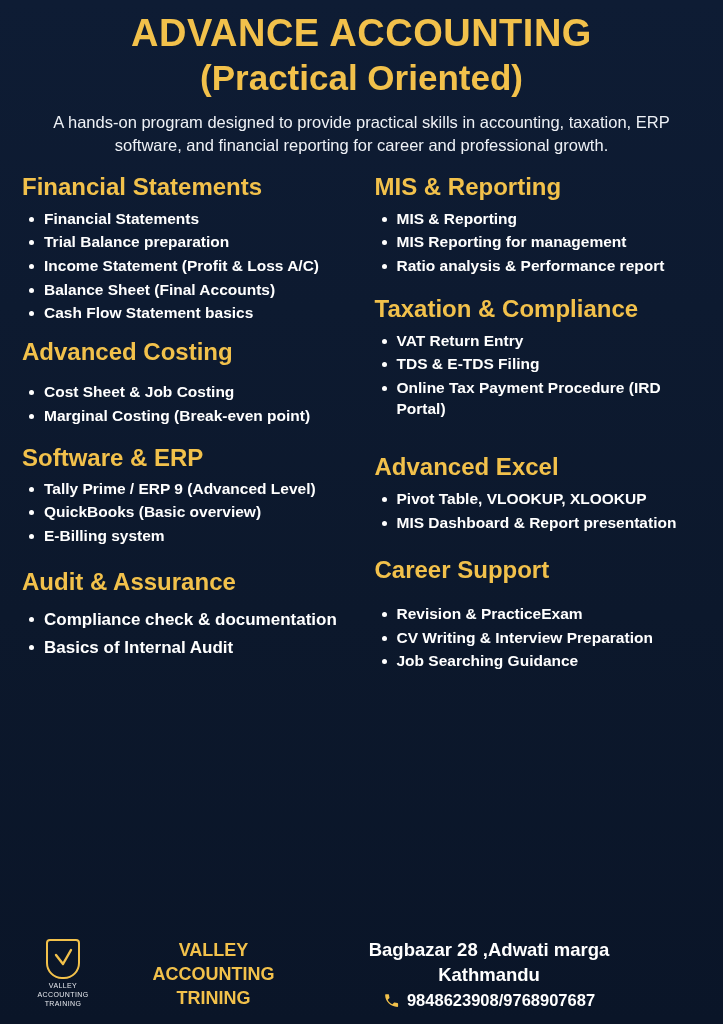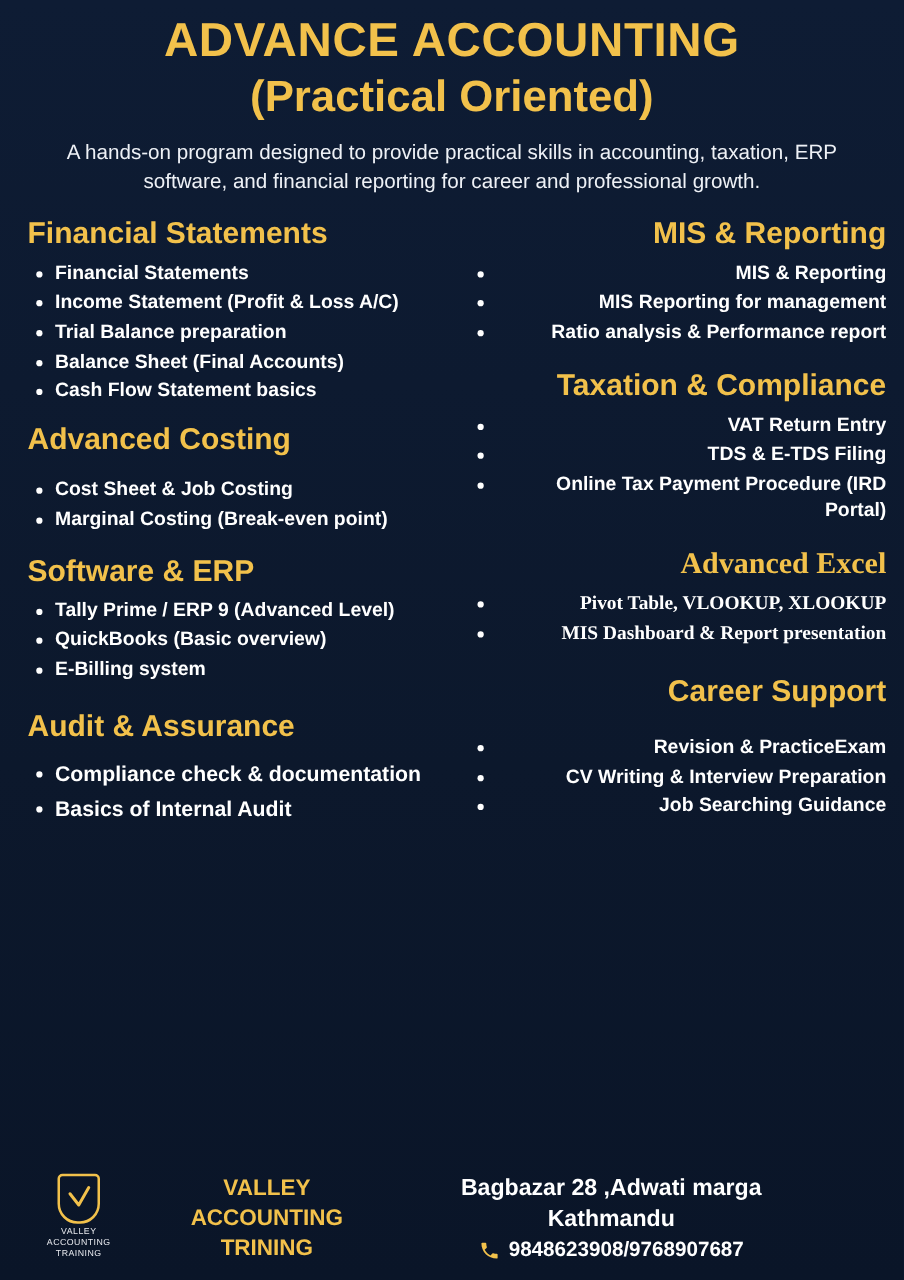--- a/index.html
+++ b/index.html
@@ -44,21 +44,21 @@
   }
 
   
   .columns {
     display: flex;
     padding: 16px 14px 0 14px;
     gap: 6px;
   }
   .col { width: 50%; }
   .col-left  { padding-left: 8px; padding-right: 2px; }
-  .col-right { padding-left: 10px; text-align: right; }
+  .col-right { padding-left: 10px; }
 
   .section { margin-bottom: 6px; }
   .section-title {
     color: #f2c14b;
     font-size: 24px;
     font-weight: bold;
     line-height: 1.18;
     margin-bottom: 6px;
   }
   ul.items {
@@ -91,21 +91,21 @@
   .sec-costing { margin-top: 14px; }
   .sec-costing .section-title { margin-bottom: 16px; }
   .sec-software { margin-top: 18px; }
   .sec-audit { margin-top: 22px; }
   .sec-audit ul.items li { font-size: 17px; margin-bottom: 6px; }
   .sec-audit .section-title { margin-bottom: 12px; }
 
   .sec-mis .section-title { margin-bottom: 7px; }
   .sec-tax { margin-top: 16px; }
   .sec-tax .section-title { margin-bottom: 7px; line-height: 1.3; }
-  .sec-excel { margin-top: 18px; font-family: Liberation Serif, serif; }
+  .sec-excel { margin-top: 34px; }
   .sec-excel .section-title { margin-bottom: 8px; }
   .sec-career { margin-top: 22px; }
   .sec-career .section-title { margin-bottom: 20px; }
 
   
   .footer {
     position: absolute;
     left: 0;
     bottom: 0;
     width: 667px;
@@ -183,22 +183,22 @@
   </div>
 
   <div class="columns">
 
     <div class="col col-left">
 
       <div class="section sec-financial">
         <div class="section-title">Financial Statements</div>
         <ul class="items">
           <li>Financial Statements</li>
+          <li>Trial Balance preparation</li>
           <li>Income Statement (Profit &amp; Loss A/C)</li>
-          <li>Trial Balance preparation</li>
           <li>Balance Sheet (Final Accounts)</li>
           <li>Cash Flow Statement basics</li>
         </ul>
       </div>
 
       <div class="section sec-costing">
         <div class="section-title">Advanced Costing</div>
         <ul class="items">
           <li>Cost Sheet &amp; Job Costing</li>
           <li>Marginal Costing (Break-even point)</li>

